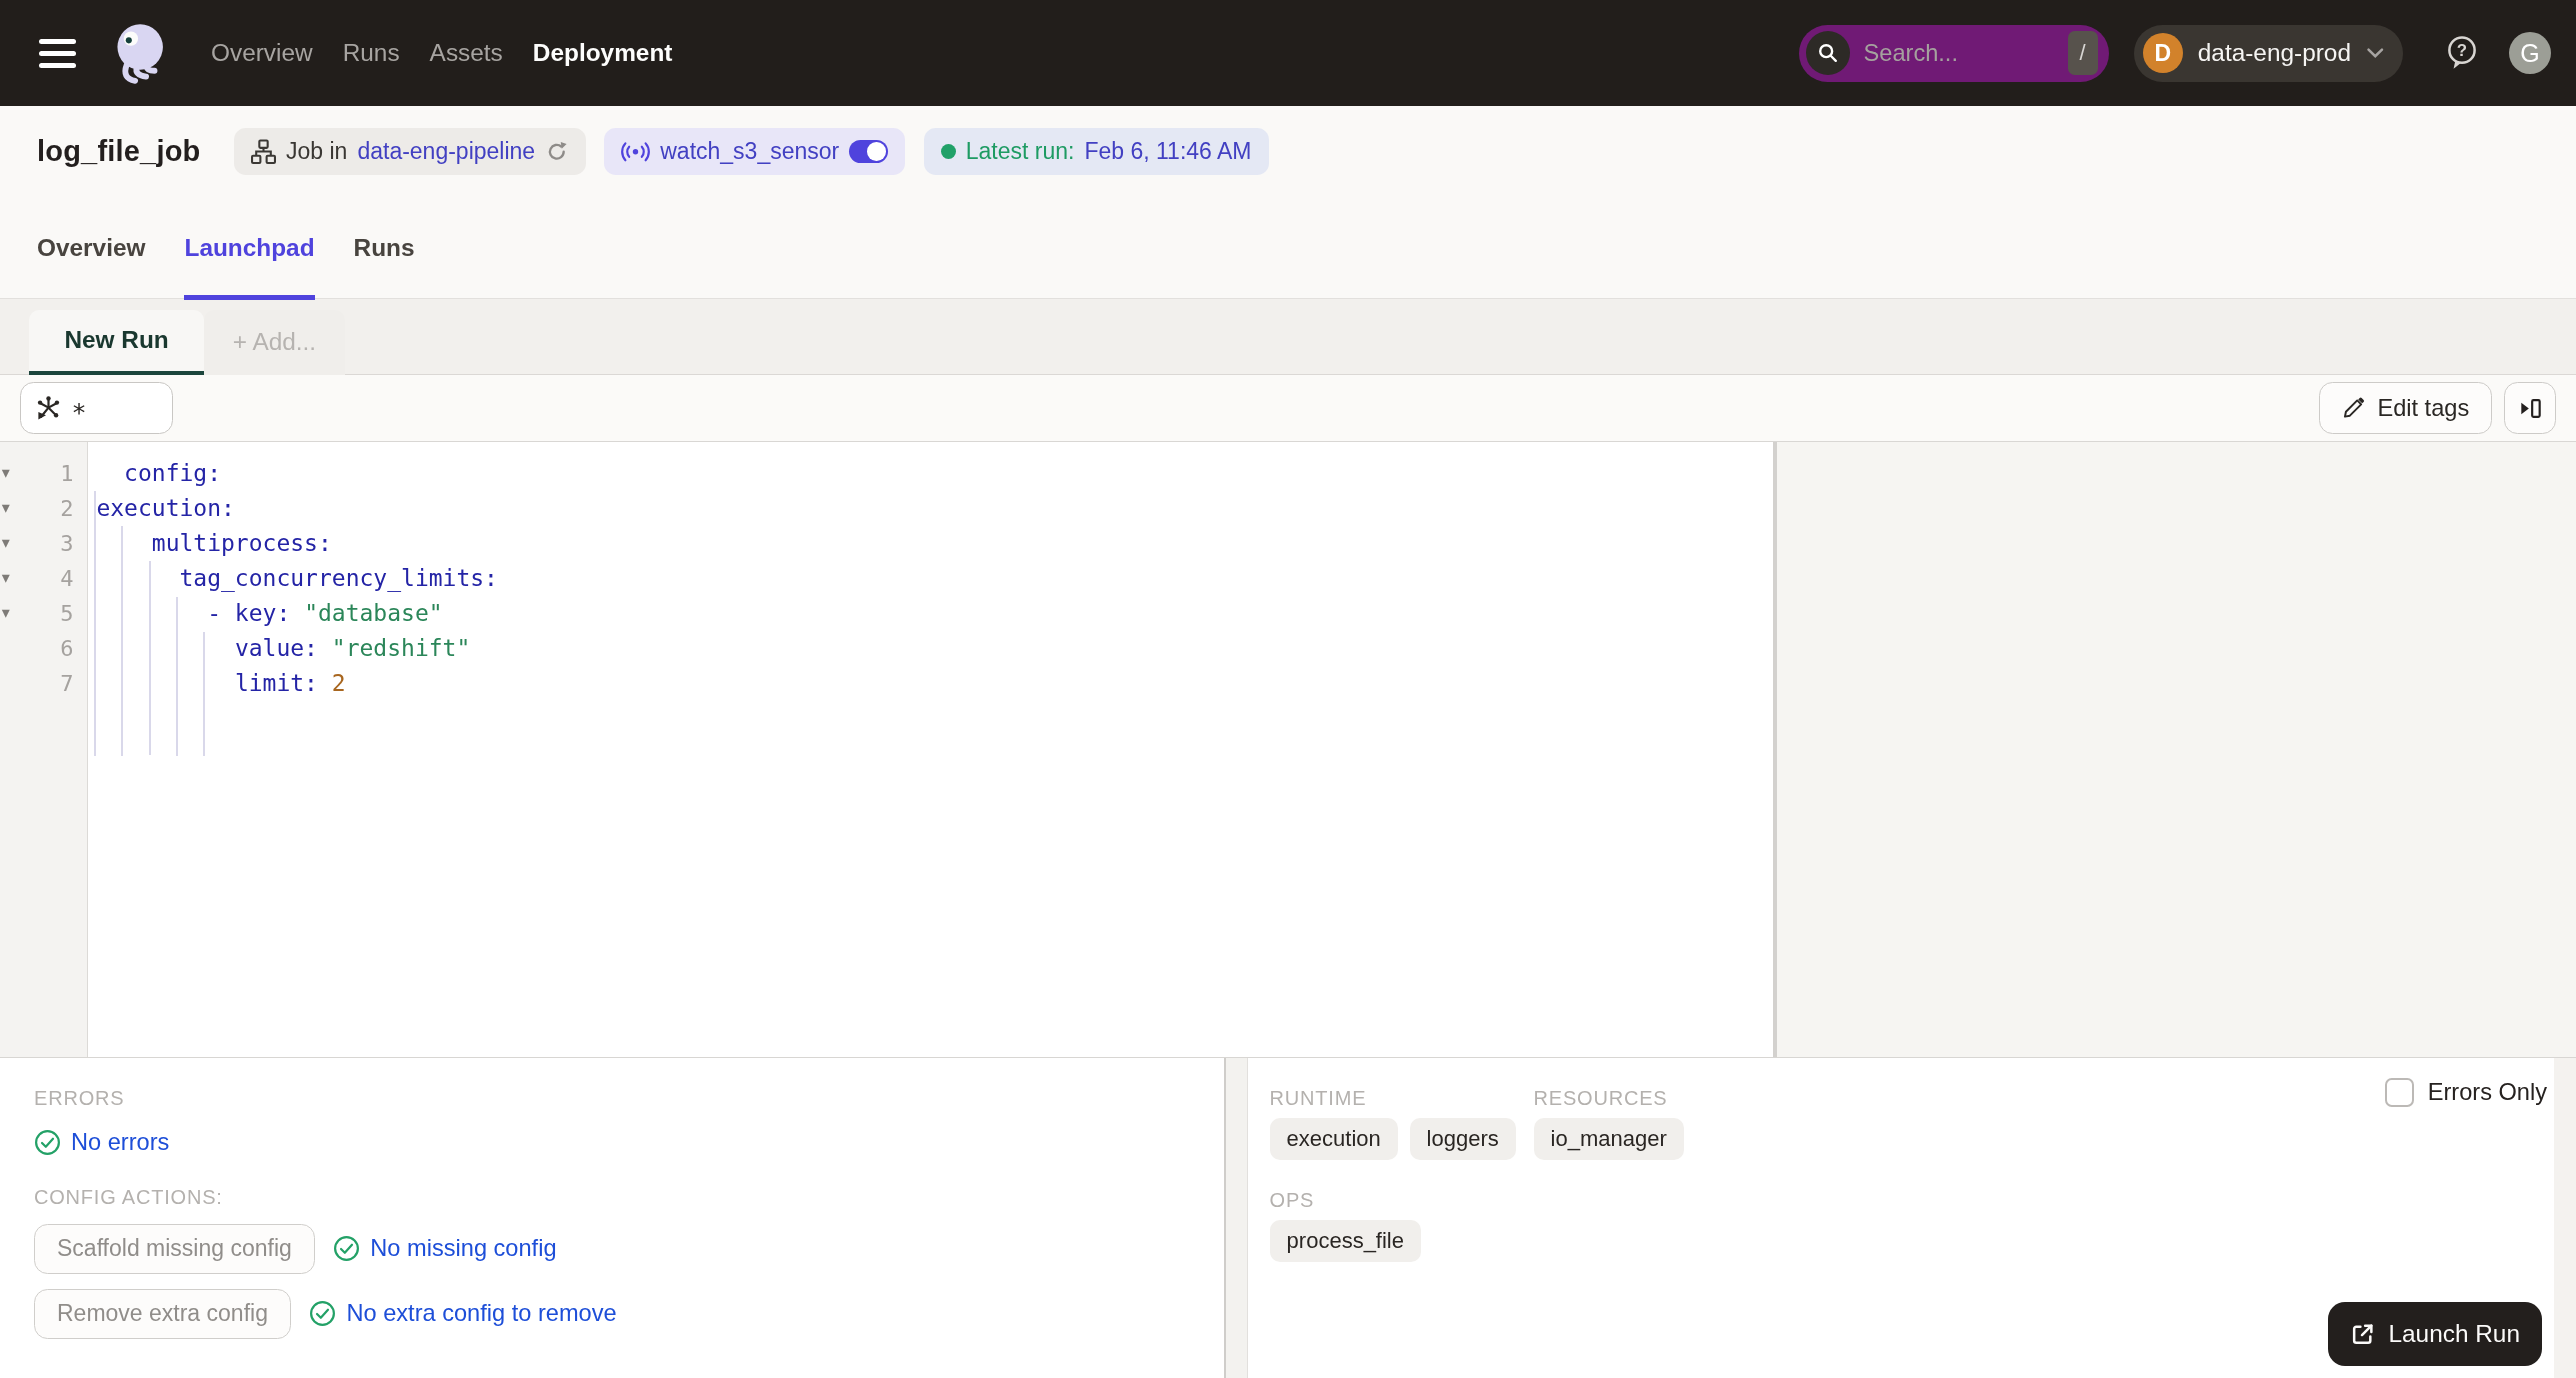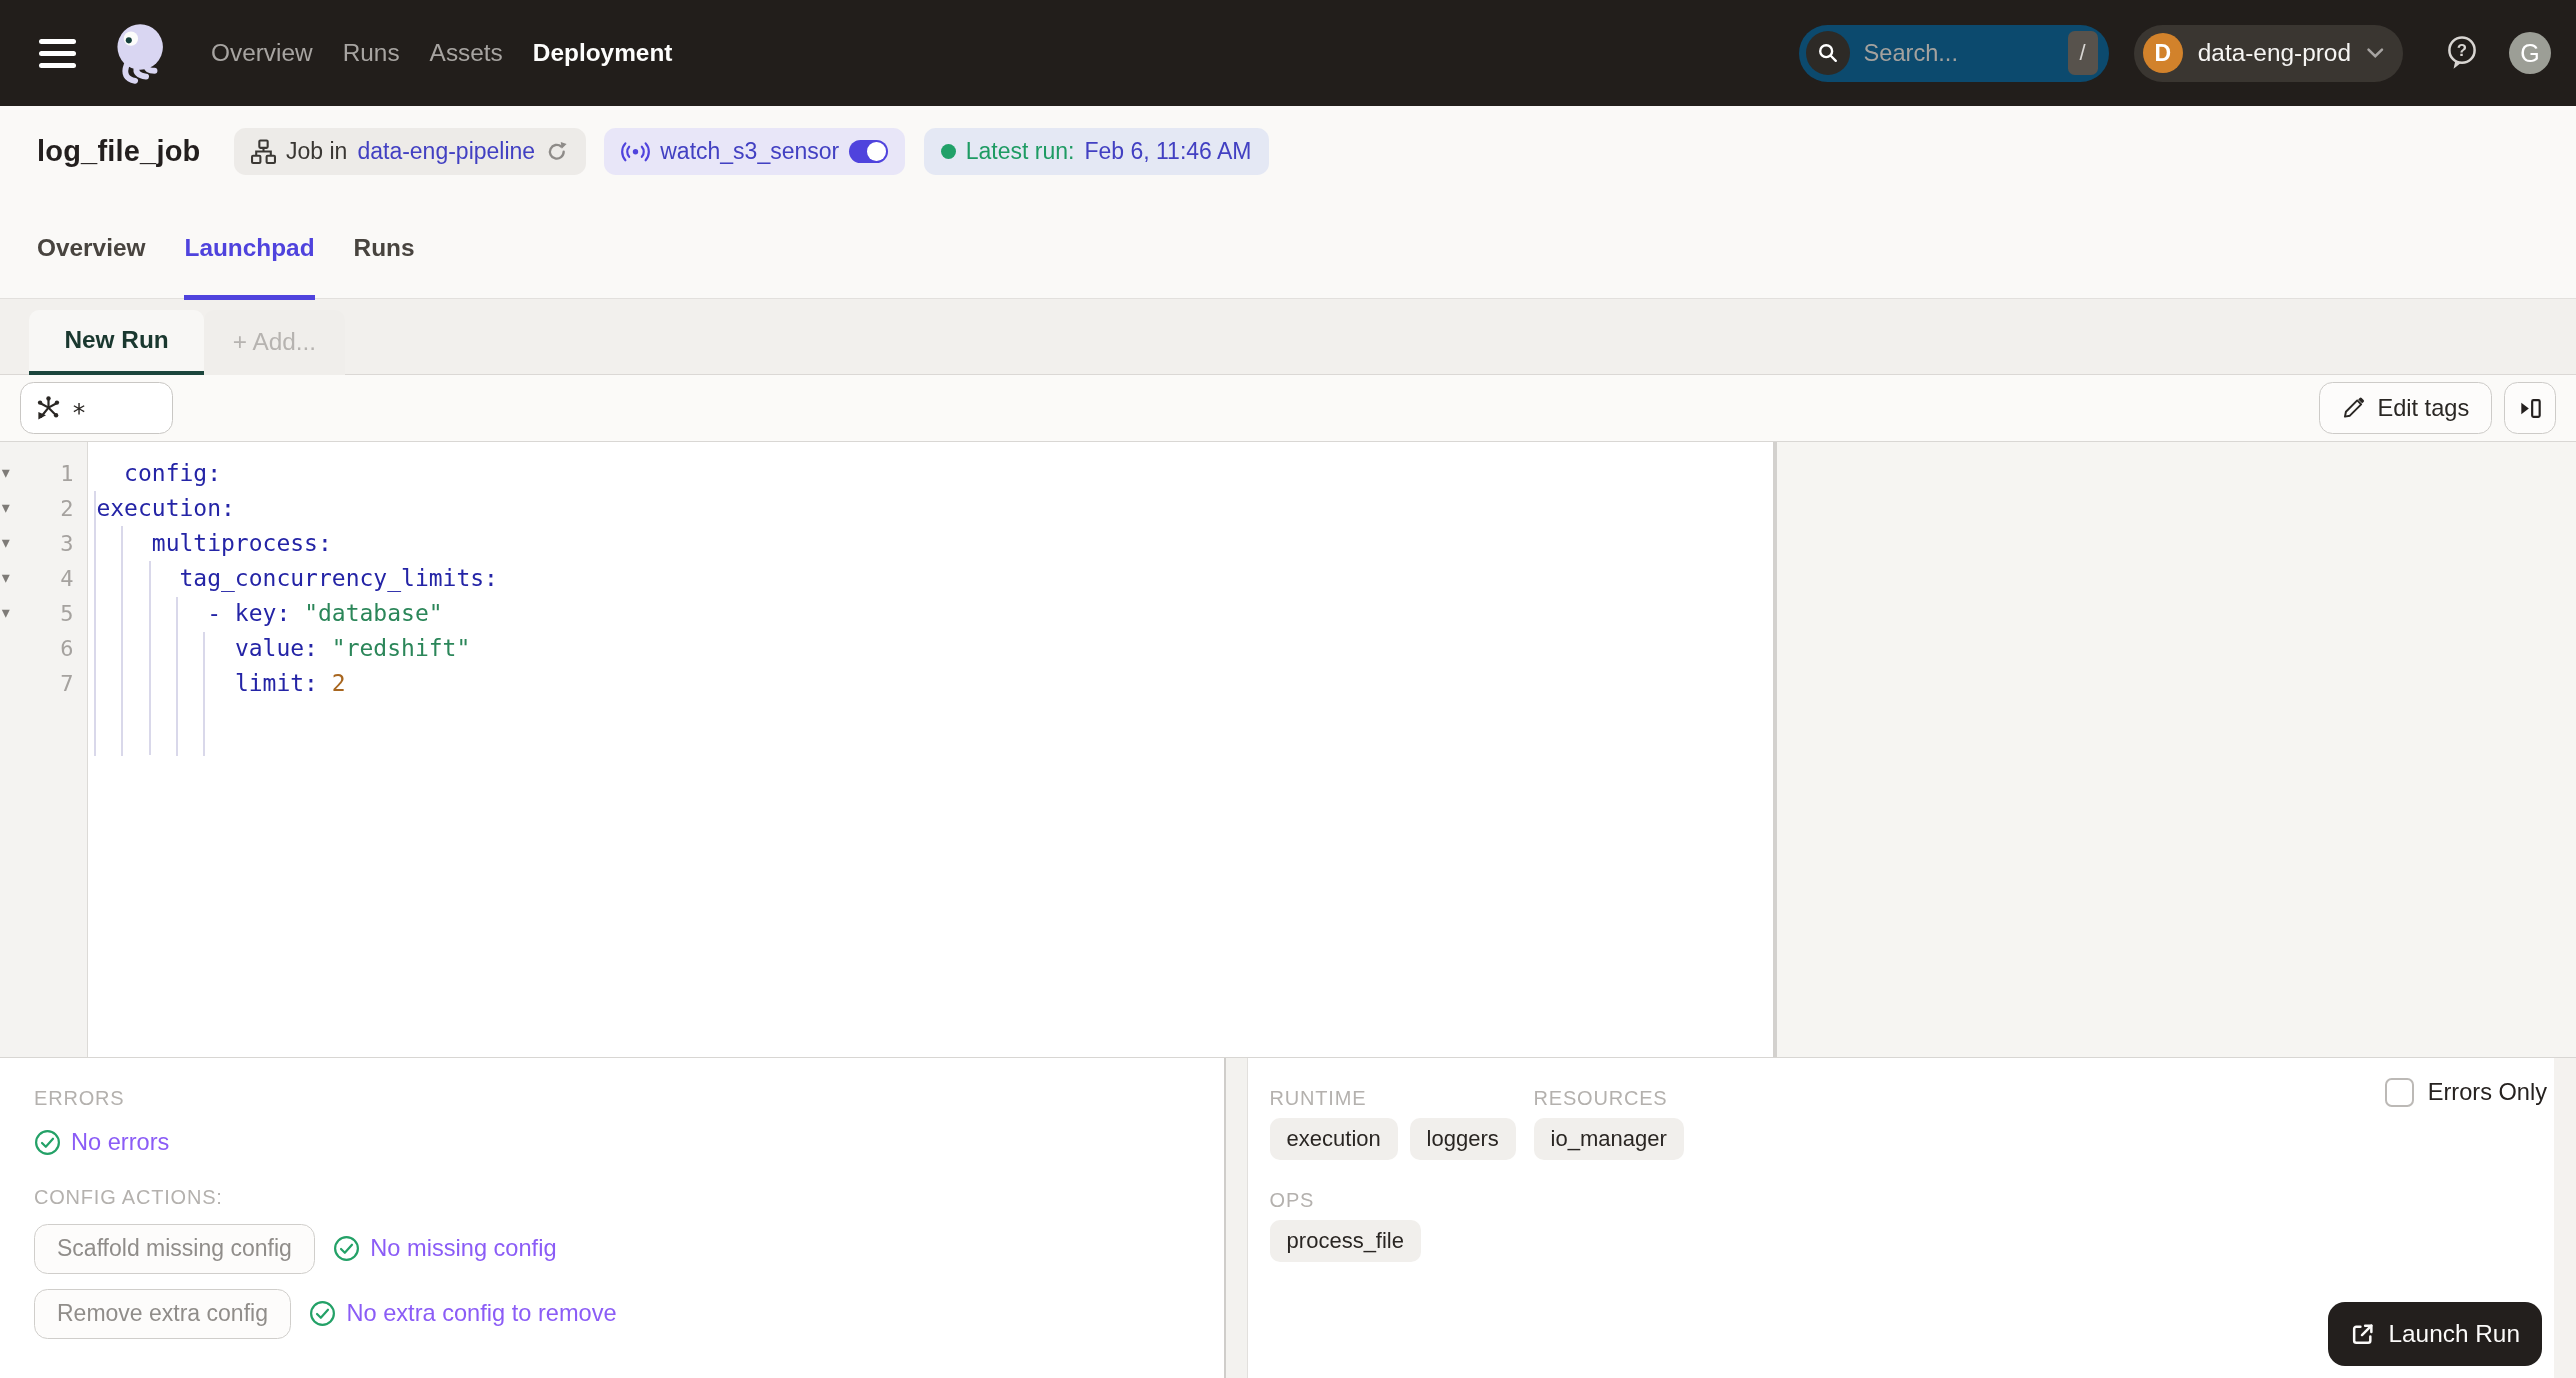--- a/index.html
+++ b/index.html
@@ -9,21 +9,21 @@
 
   
   .topbar { height:106px; background:var(--topbar-bg,#221E1B); display:flex; align-items:center; padding:0 25px 0 39px; flex:none; }
   .hamburger { width:37px; height:29px; display:flex; flex-direction:column; justify-content:space-between; cursor:pointer; margin-right:32px; }
   .hamburger span { display:block; height:5px; border-radius:2.5px; background:#FFFFFF; }
   .logo { width:61px; height:64px; margin-right:42px; }
   .nav { display:flex; align-items:center; gap:30px; }
   .nav-item { font-size:24.4px; color:#A7A4A1; cursor:pointer; }
   .nav-item.active { color:#FDFDFC; font-weight:700; }
   .topbar-right { margin-left:auto; display:flex; align-items:center; }
-  .search { width:310px; height:57px; background:#0c4a6e; border-radius:29px; display:flex; align-items:center; padding:0 11.8px 0 6.7px; cursor:text; }
+  .search { width:310px; height:57px; background:#701a75; border-radius:29px; display:flex; align-items:center; padding:0 11.8px 0 6.7px; cursor:text; }
   .search-ic { width:44px; height:44px; border-radius:22px; background:#2D2A26; display:flex; align-items:center; justify-content:center; flex:none; }
   .search-ph { font-size:23.6px; color:#A5A29E; margin-left:13.5px; }
   .slash-badge { margin-left:auto; width:30px; height:44px; background:#57524C; border-radius:6.7px; color:#D8D6D3; font-size:22px; display:flex; align-items:center; justify-content:center; }
   .deploy { height:57px; margin-left:25px; background:#3A3631; border-radius:29px; display:flex; align-items:center; padding:0 18.5px 0 8.4px; gap:15px; cursor:pointer; }
   .deploy-avatar { width:40px; height:40px; border-radius:20px; background:var(--orange,#D2822B); color:#fff; font-size:23px; font-weight:700; display:flex; align-items:center; justify-content:center; }
   .deploy-name { font-size:24.4px; color:#F6F5F3; }
   .help { margin-left:42px; cursor:pointer; display:flex; }
   .avatar { width:42px; height:42px; border-radius:21px; background:#9C9E96; color:#fff; font-size:25px; display:flex; align-items:center; justify-content:center; margin-left:30px; cursor:pointer; }
 
   
@@ -74,21 +74,21 @@
   .guide { position:absolute; width:1.7px; background:#D9D8EA; z-index:0; }
   .v-divider { width:4.2px; background:#D3D1CE; flex:none; }
   .editor-side { flex:1; background:#F6F5F2; }
 
   
   .bottom-row { flex:1; display:flex; border-top:1.7px solid #D8D6D3; background:#FFFFFF; min-height:0; }
   .bottom-left { width:1224px; flex:none; padding:29px 0 0 34px; }
   .b-divider { width:23.6px; flex:none; background:#F3F2EF; border-left:2.5px solid #CFCDCA; border-right:1.7px solid #E2E0DD; }
   .bottom-right { flex:1; position:relative; padding:29px 0 0 22px; }
   .sec-label { font-size:20px; letter-spacing:0.8px; color:#B4B1AE; }
-  .status-row { display:flex; align-items:center; gap:10px; margin-top:18.5px; font-size:23.6px; color:#8b5cf6; }
+  .status-row { display:flex; align-items:center; gap:10px; margin-top:18.5px; font-size:23.6px; color:#1d4ed8; }
   .actions { margin-top:30px; }
   .action-row { display:flex; align-items:center; gap:18.5px; margin-top:15px; }
   .action-btn { height:50px; border:1.7px solid #D0CECB; border-radius:13.5px; background:#FDFCFB; color:#908D8A; font-size:23px; padding:0 22px; font-family:inherit; cursor:pointer; }
   .rp-cols { display:grid; grid-template-columns:264px auto; }
   .tagrow { display:flex; gap:11.8px; margin-top:8px; }
   .tag { height:42px; background:#F1EFEC; border-radius:10px; display:flex; align-items:center; padding:0 17px; font-size:22px; color:#2A2623; }
   .ops-sec { margin-top:29px; }
   .errors-only { position:absolute; top:20px; right:29px; display:flex; align-items:center; gap:13.5px; font-size:23.6px; color:#262220; }
   .checkbox { width:29px; height:29px; border:2.5px solid #BCB9B6; border-radius:6.7px; background:#fff; cursor:pointer; }
   .right-strip { position:absolute; top:0; right:0; bottom:0; width:22px; background:#F4F2EF; }

